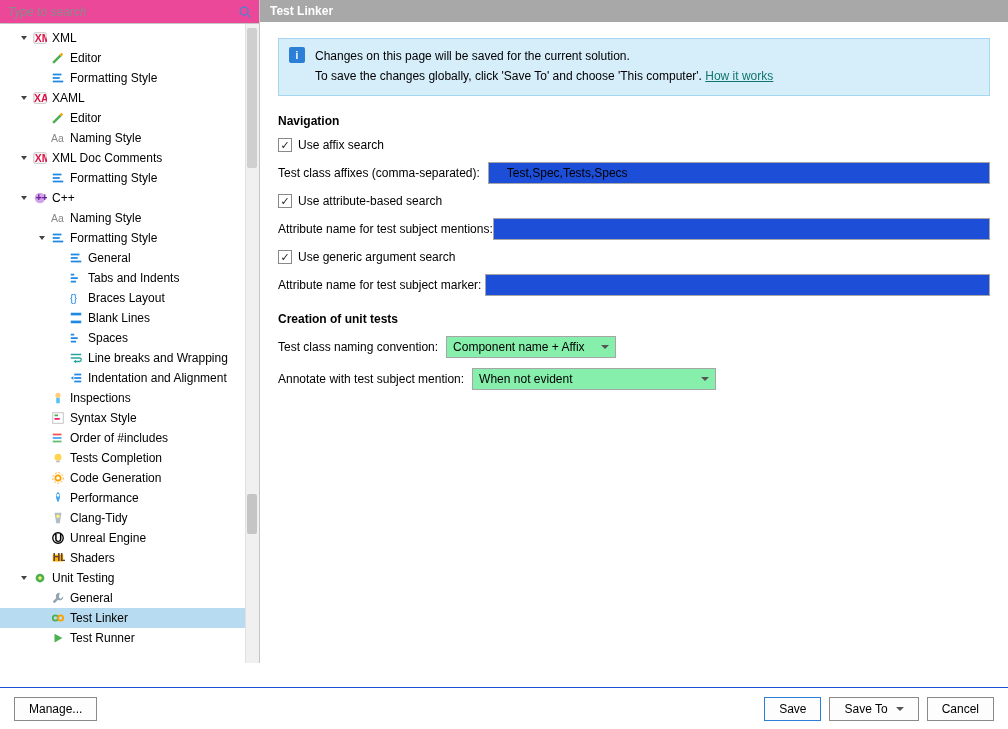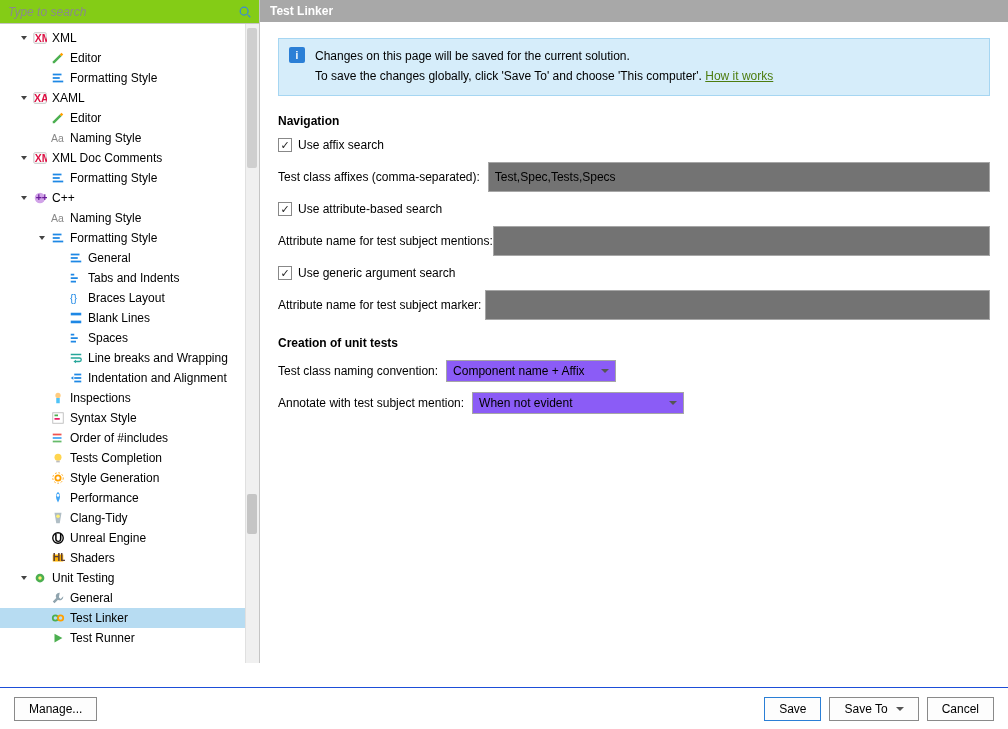--- a/index.html
+++ b/index.html
@@ -2,21 +2,21 @@
 <html><head>
   <meta charset="utf-8">
   <style>
     * { box-sizing: border-box; font-family: "Segoe UI", Tahoma, sans-serif; font-size: 12px; }
     html, body { margin: 0; padding: 0; width: 1008px; height: 729px; background: #fff; overflow: hidden; }
     .app { display: flex; flex-direction: column; width: 100%; height: 100%; }
     .main { display: flex; flex: 1; min-height: 0; }
 
     
     .sidebar { width: 260px; display: flex; flex-direction: column; border-right: 1px solid #c5c5c5; background: #fff; }
-    .search-row { display: flex; align-items: center; height: 24px; background: #84cc16; border-bottom: 1px solid #c5c5c5; padding: 0 4px; }
+    .search-row { display: flex; align-items: center; height: 24px; background: #ec4899; border-bottom: 1px solid #c5c5c5; padding: 0 4px; }
     .search-input { flex: 1; border: none; background: transparent; height: 20px; padding: 0 4px; }
     .search-input::placeholder { color: #8a8a8a; font-style: italic; }
     .search-btn { width: 20px; height: 20px; display: flex; align-items: center; justify-content: center; color: #2b7fd6; }
 
     .tree-wrap { flex: 1; position: relative; overflow: hidden; }
     .tree { position: absolute; top:0; left:0; right:14px; bottom:0; overflow-y: auto; padding: 4px 0 10px; }
     .tree::-webkit-scrollbar { width: 0px; }
     .fake-scroll { position:absolute; right:0; top:0; bottom:0; width:14px; background:#f0f0f0; border-left:1px solid #e0e0e0; }
     .fake-thumb { position:absolute; right:2px; top:4px; width:10px; height:140px; background:#cfcfcf; border-radius:2px; }
     .fake-thumb2 { position:absolute; right:2px; top:470px; width:10px; height:40px; background:#c5c5c5; border-radius:2px; }
@@ -36,29 +36,29 @@
     .d3 { padding-left: 54px; }
 
     
     .right { flex: 1; display: flex; flex-direction: column; min-width: 0; }
     .panel-title { background: #a8a8a8; color: #fff; font-weight: 600; padding: 3px 10px; height: 22px; display: flex; align-items: center; }
     .content { flex: 1; overflow: auto; padding: 16px 18px; }
 
     .info-box { display: flex; background: #d6edfa; border: 1px solid #a6d6f2; padding: 8px 10px; margin-bottom: 18px; }
     .info-ic { width: 16px; height: 16px; background: #2b7fd6; color:#fff; font-weight:700; border-radius:2px; display:flex; align-items:center; justify-content:center; font-size:10px; margin-right:10px; flex-shrink:0; }
     .info-txt p { margin: 0 0 2px; line-height: 1.5; }
-    .info-txt a { color: #4d7c0f; text-decoration: underline; }
+    .info-txt a { color: #0f766e; text-decoration: underline; }
 
     .section-h { font-weight: 600; margin: 8px 0 10px; }
     .row { display: flex; align-items: center; margin-bottom: 10px; }
     .row label { white-space: nowrap; }
     .chk { width: 14px; height: 14px; margin-right: 6px; border:1px solid #888; display:inline-flex; align-items:center; justify-content:center; background:#fff; }
     .chk.checked::after { content:"✓"; font-size:11px; color:#222; line-height:1; }
-    .txt { height: 30px; border:1px solid #a6a6a6; padding: 0 6px; background:#737373; }
-    .sel { height: 22px; border:1px solid #a6a6a6; padding: 0 22px 0 6px; background:#8b5cf6; position:relative; display:inline-flex; align-items:center; }
+    .txt { height: 22px; border:1px solid #a6a6a6; padding: 0 18px; background:#1d4ed8; }
+    .sel { height: 22px; border:1px solid #a6a6a6; padding: 0 22px 0 6px; background:#86efac; position:relative; display:inline-flex; align-items:center; }
     .sel::after { content:""; position:absolute; right:6px; top:50%; width:0;height:0;border-left:4px solid transparent;border-right:4px solid transparent;border-top:4px solid #555; transform:translateY(-50%); }
 
     
     .footer { height: 42px; border-top: 1px solid #1d4ed8; display:flex; align-items:center; padding: 0 14px; margin-top: 24px; }
     .spacer { flex:1; }
     .btn { height: 24px; padding: 0 14px; border:1px solid #8a8a8a; background:#fdfdfd; display:inline-flex; align-items:center; justify-content:center; margin-left:8px; cursor:default; }
     .btn:first-child { margin-left:0; }
     .btn.primary { border-color:#2b7fd6; }
     .btn.drop::after { content:""; margin-left:8px; width:0;height:0;border-left:4px solid transparent;border-right:4px solid transparent;border-top:4px solid #555; }
 
@@ -327,21 +327,21 @@
               <span class="lbl">Tests Completion</span>
             </div>
             <div class="node d2">
               <span class="tw"></span>
               <span class="ic">
                 <svg width="14" height="14" viewBox="0 0 16 16">
                   <circle cx="8" cy="8" r="3" fill="none" stroke="#ffa000" stroke-width="2"></circle>
                   <circle cx="8" cy="8" r="6" fill="none" stroke="#ffa000" stroke-width="1" stroke-dasharray="2 2"></circle>
                 </svg>
               </span>
-              <span class="lbl">Style Generation</span>
+              <span class="lbl">Code Generation</span>
             </div>
             <div class="node d2">
               <span class="tw"></span>
               <span class="ic">
                 <svg width="14" height="14" viewBox="0 0 16 16">
                   <path d="M8 1 C11 3 11 8 8 13 C5 8 5 3 8 1 Z" fill="#42a5f5"></path>
                   <circle cx="8" cy="5" r="1.5" fill="#fff"></circle>
                 </svg>
               </span>
               <span class="lbl">Performance</span>
@@ -476,21 +476,21 @@
 
         <div class="row">
           <label style="margin-right:8px;">Test class naming convention:</label>
           <div class="sel" style="width:170px;">
               <span>Component name + Affix</span>
             </div>
         </div>
 
         <div class="row">
           <label style="margin-right:8px;">Annotate with test subject mention:</label>
-          <div class="sel" style="width:212px;">
+          <div class="sel" style="width:244px;">
               <span>When not evident</span>
             </div>
         </div>
 
       </div>
     </div>
   </div>
 
   <div class="footer">
     <div class="btn">Manage...</div>

